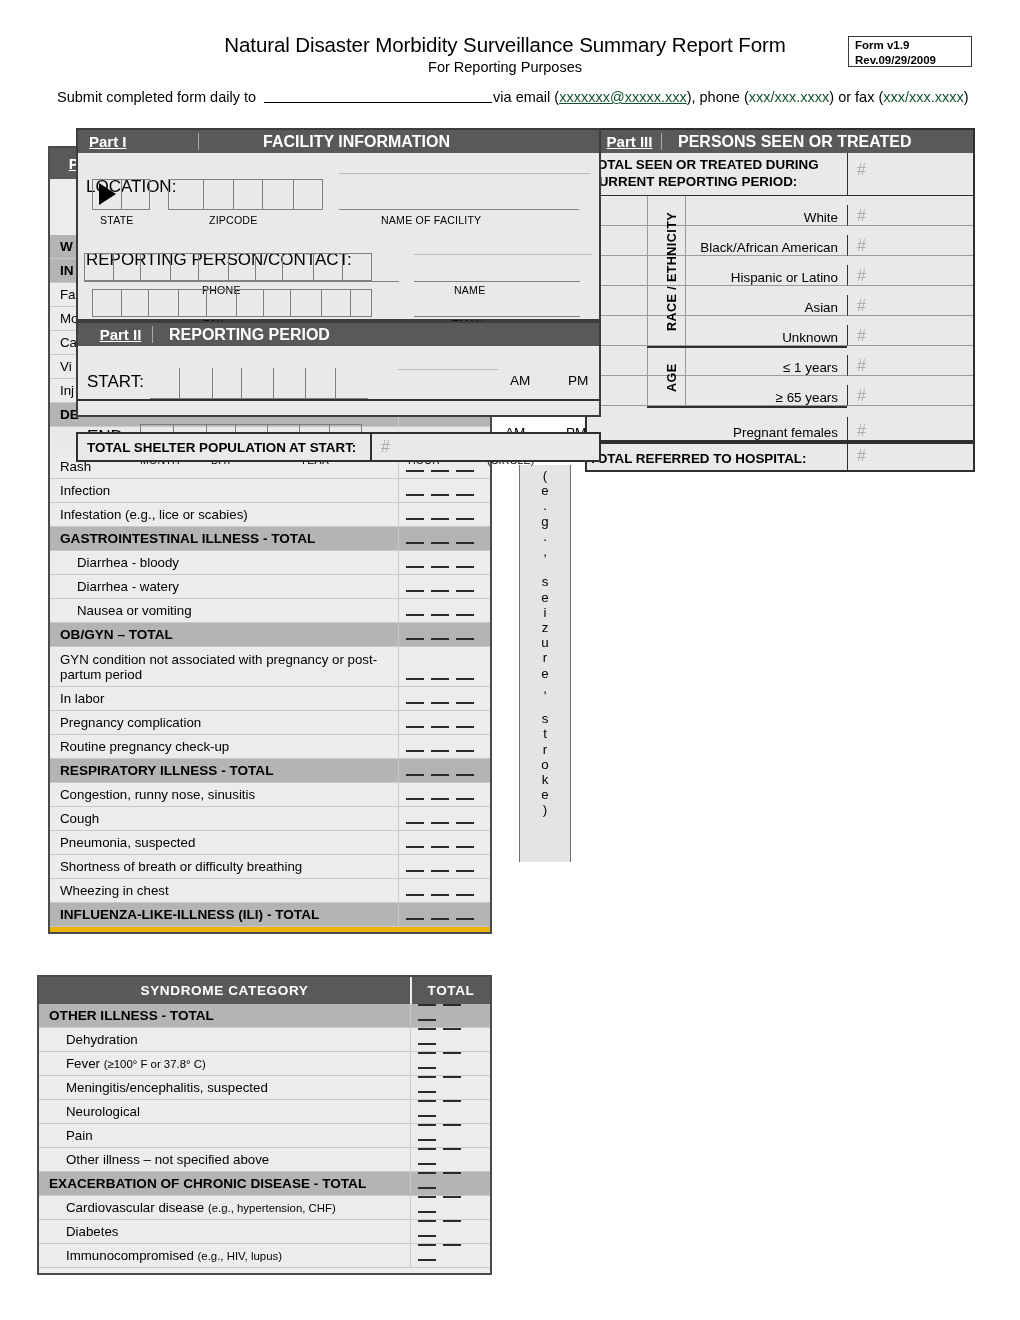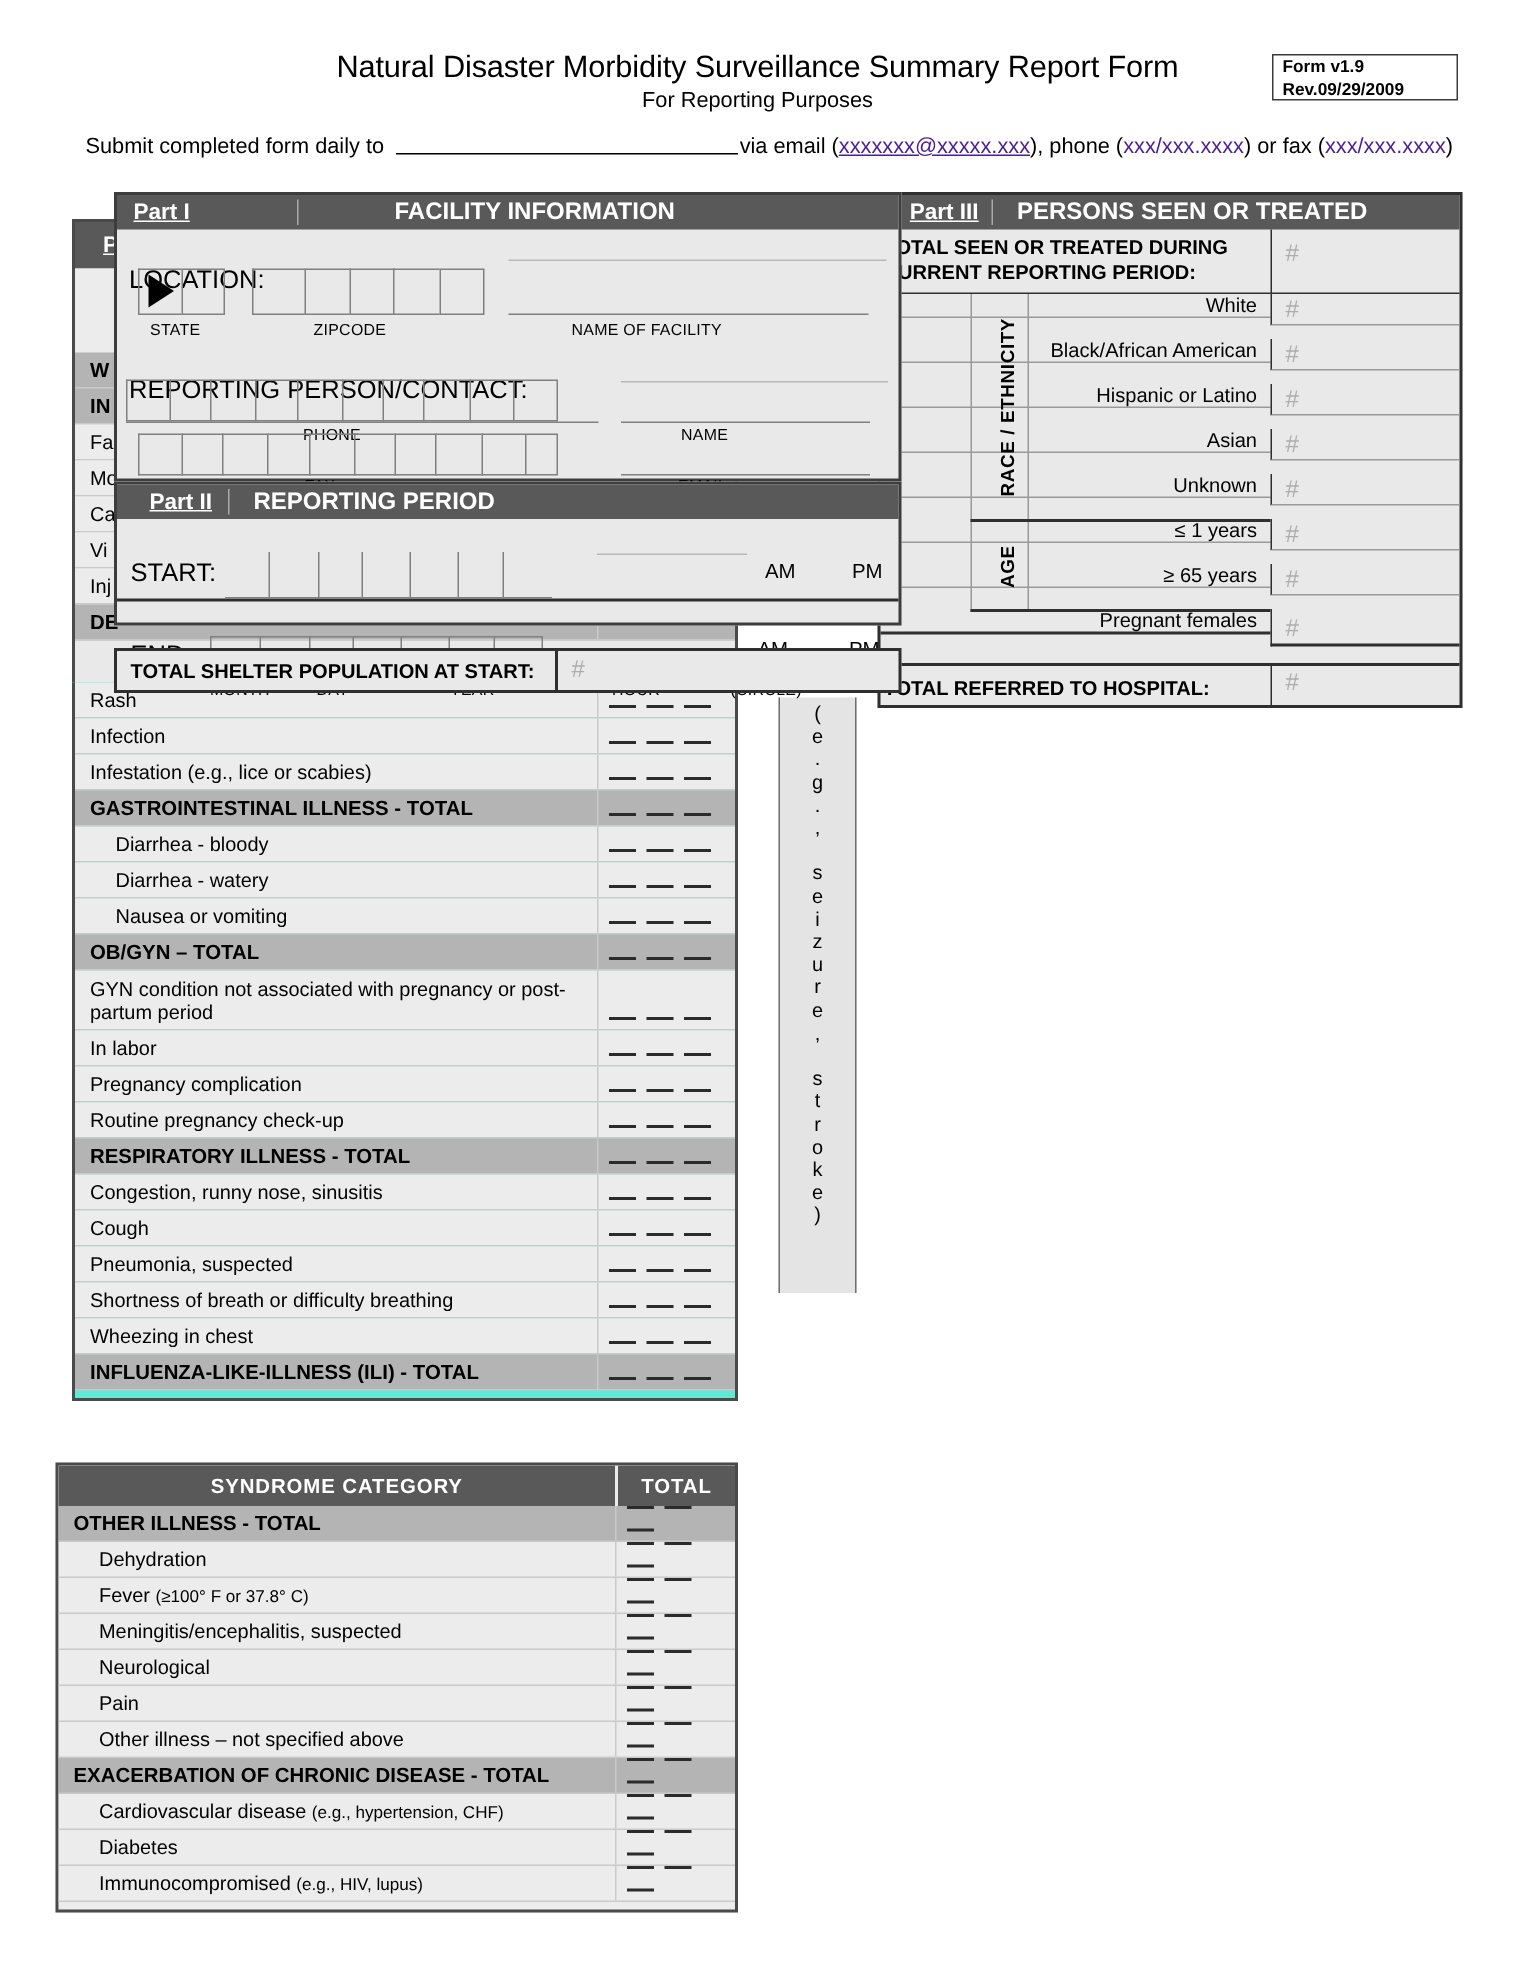--- a/index.html
+++ b/index.html
@@ -29,21 +29,21 @@
     padding: 1px 0 0 6px;
   }
   .submitline {
     position: absolute; left: 57px; top: 89px; width: 940px;
     font-size: 14.5px; white-space: nowrap;
   }
   .submitline .blank {
     display: inline-block; width: 228px;
     border-bottom: 1.2px solid #000; height: 14px; margin: 0 1px -1px 4px;
   }
-  .gray { color: #4c1d95; }
+  .gray { color: #14532d; }
   .gray.u { text-decoration: underline; }
 
   
   .sec-hdr {
     background: #595959; color: #fff; font-weight: bold;
     display: flex; align-items: center;
   }
   .sec-hdr .part {
     text-decoration: underline; font-size: 15px;
     padding-left: 11px; min-width: 72px;
@@ -77,21 +77,21 @@
   }
   .blanks span {
     display: inline-block; width: 18px; border-bottom: 2px solid #2b2b2b;
     margin-right: 7px; height: 9px;
   }
   .small { font-size: 11.4px; }
 
   
   #syn1 {
     position: absolute; left: 48px; top: 455px; width: 444px; height: 479px;
-    border: 2px solid #4a4a4a; border-top: none; background: #5eead4;
+    border: 2px solid #4a4a4a; border-top: none; background: #eab308;
     overflow: hidden; z-index: 2;
   }
 
   
   #vcol {
     position: absolute; left: 519px; top: 465px; width: 52px; height: 397px;
     background: #e4e4e4; border-left: 1.5px solid #6f6f6f; border-right: 1.5px solid #6f6f6f;
     z-index: 2; font-size: 13.3px; line-height: 15.2px; text-align: center;
     padding-top: 3px; overflow: hidden;
   }
@@ -141,21 +141,21 @@
   }
   #shelter .val { flex: 1; display: flex; align-items: center; padding-left: 9px;
     font-size: 16px; color: #adadad; }
 
   
   #partIII {
     position: absolute; left: 585px; top: 128px; width: 390px; height: 344px;
     border: 2px solid #2f2f2f; background: #e9e9e9; z-index: 3;
   }
   #partIII .sec-hdr { height: 23px; }
-  .p3row { display: flex; height: 30px; align-items: flex-start; }
+  .p3row { display: flex; height: 30px; align-items: flex-end; }
   .p3row .lab {
     flex: 1; display: flex; align-items: center; justify-content: flex-end;
     padding-right: 9px; font-size: 13.4px;
     border-bottom: 1.4px solid #9a9a9a;
   }
   .p3row .hashcell {
     width: 126px; border-left: 1.6px solid #2f2f2f;
     border-bottom: 1.4px solid #9a9a9a;
     font-size: 16px; color: #adadad; padding: 2px 0 0 9px;
   }

